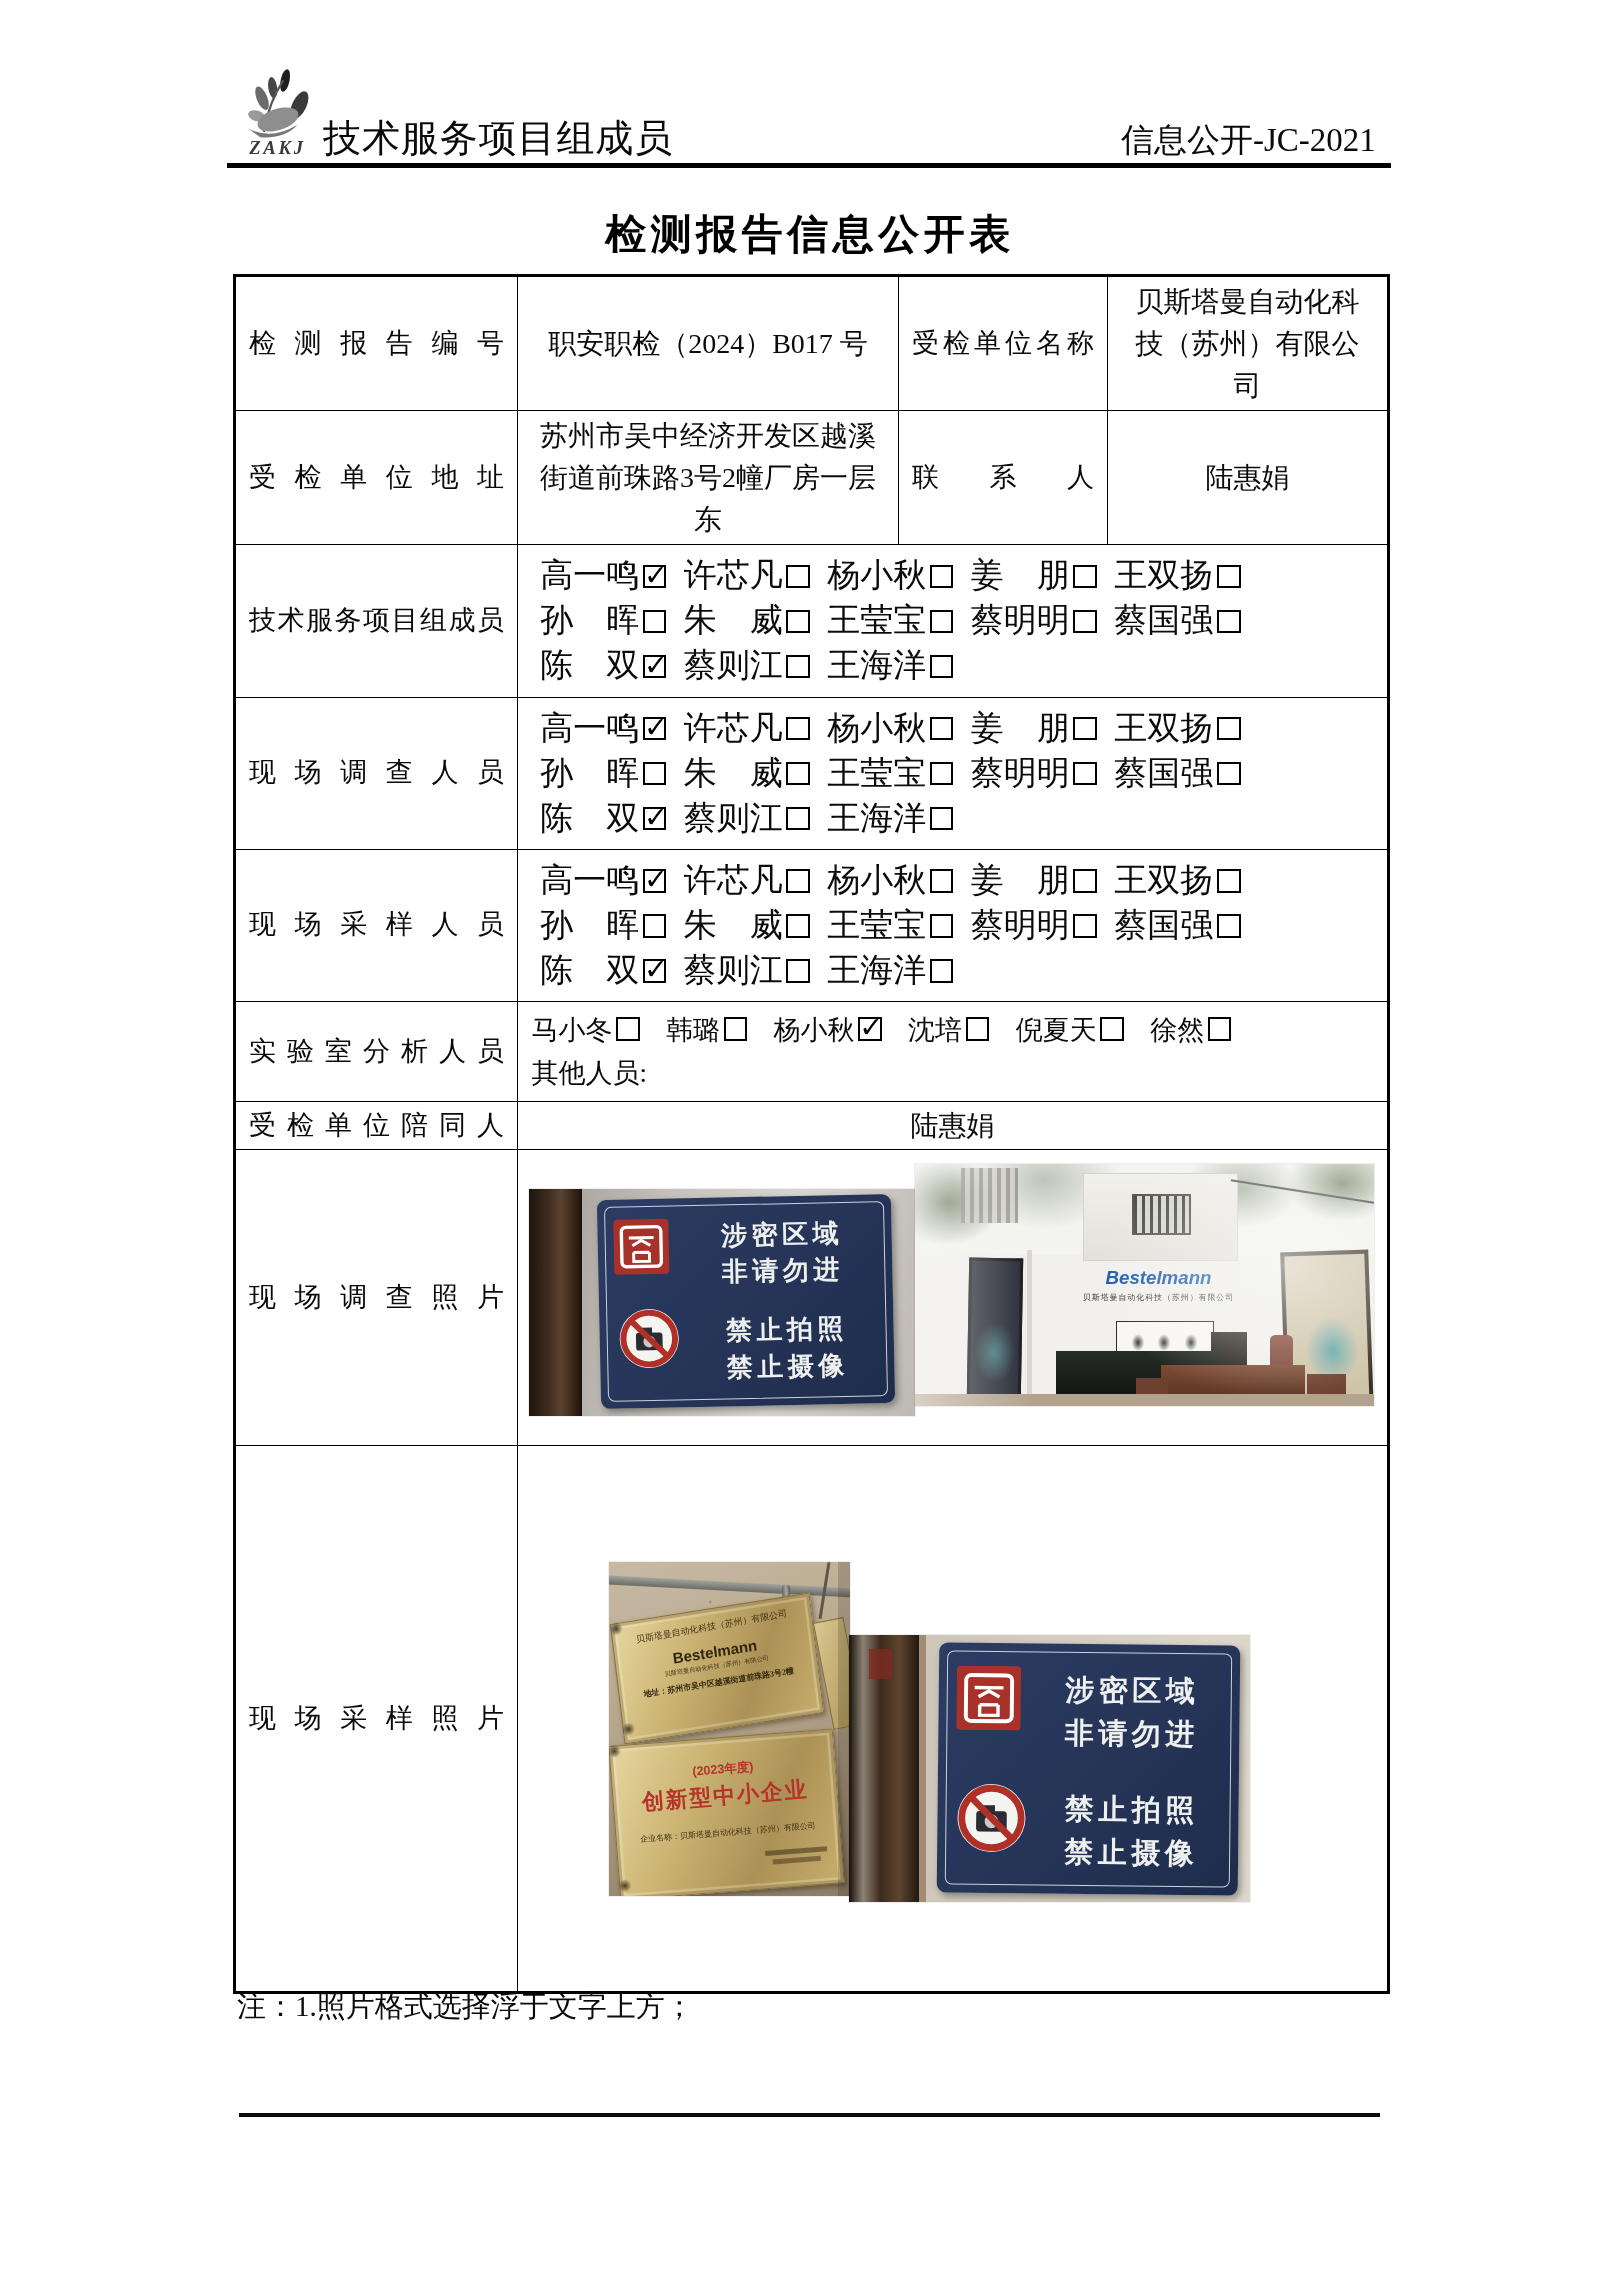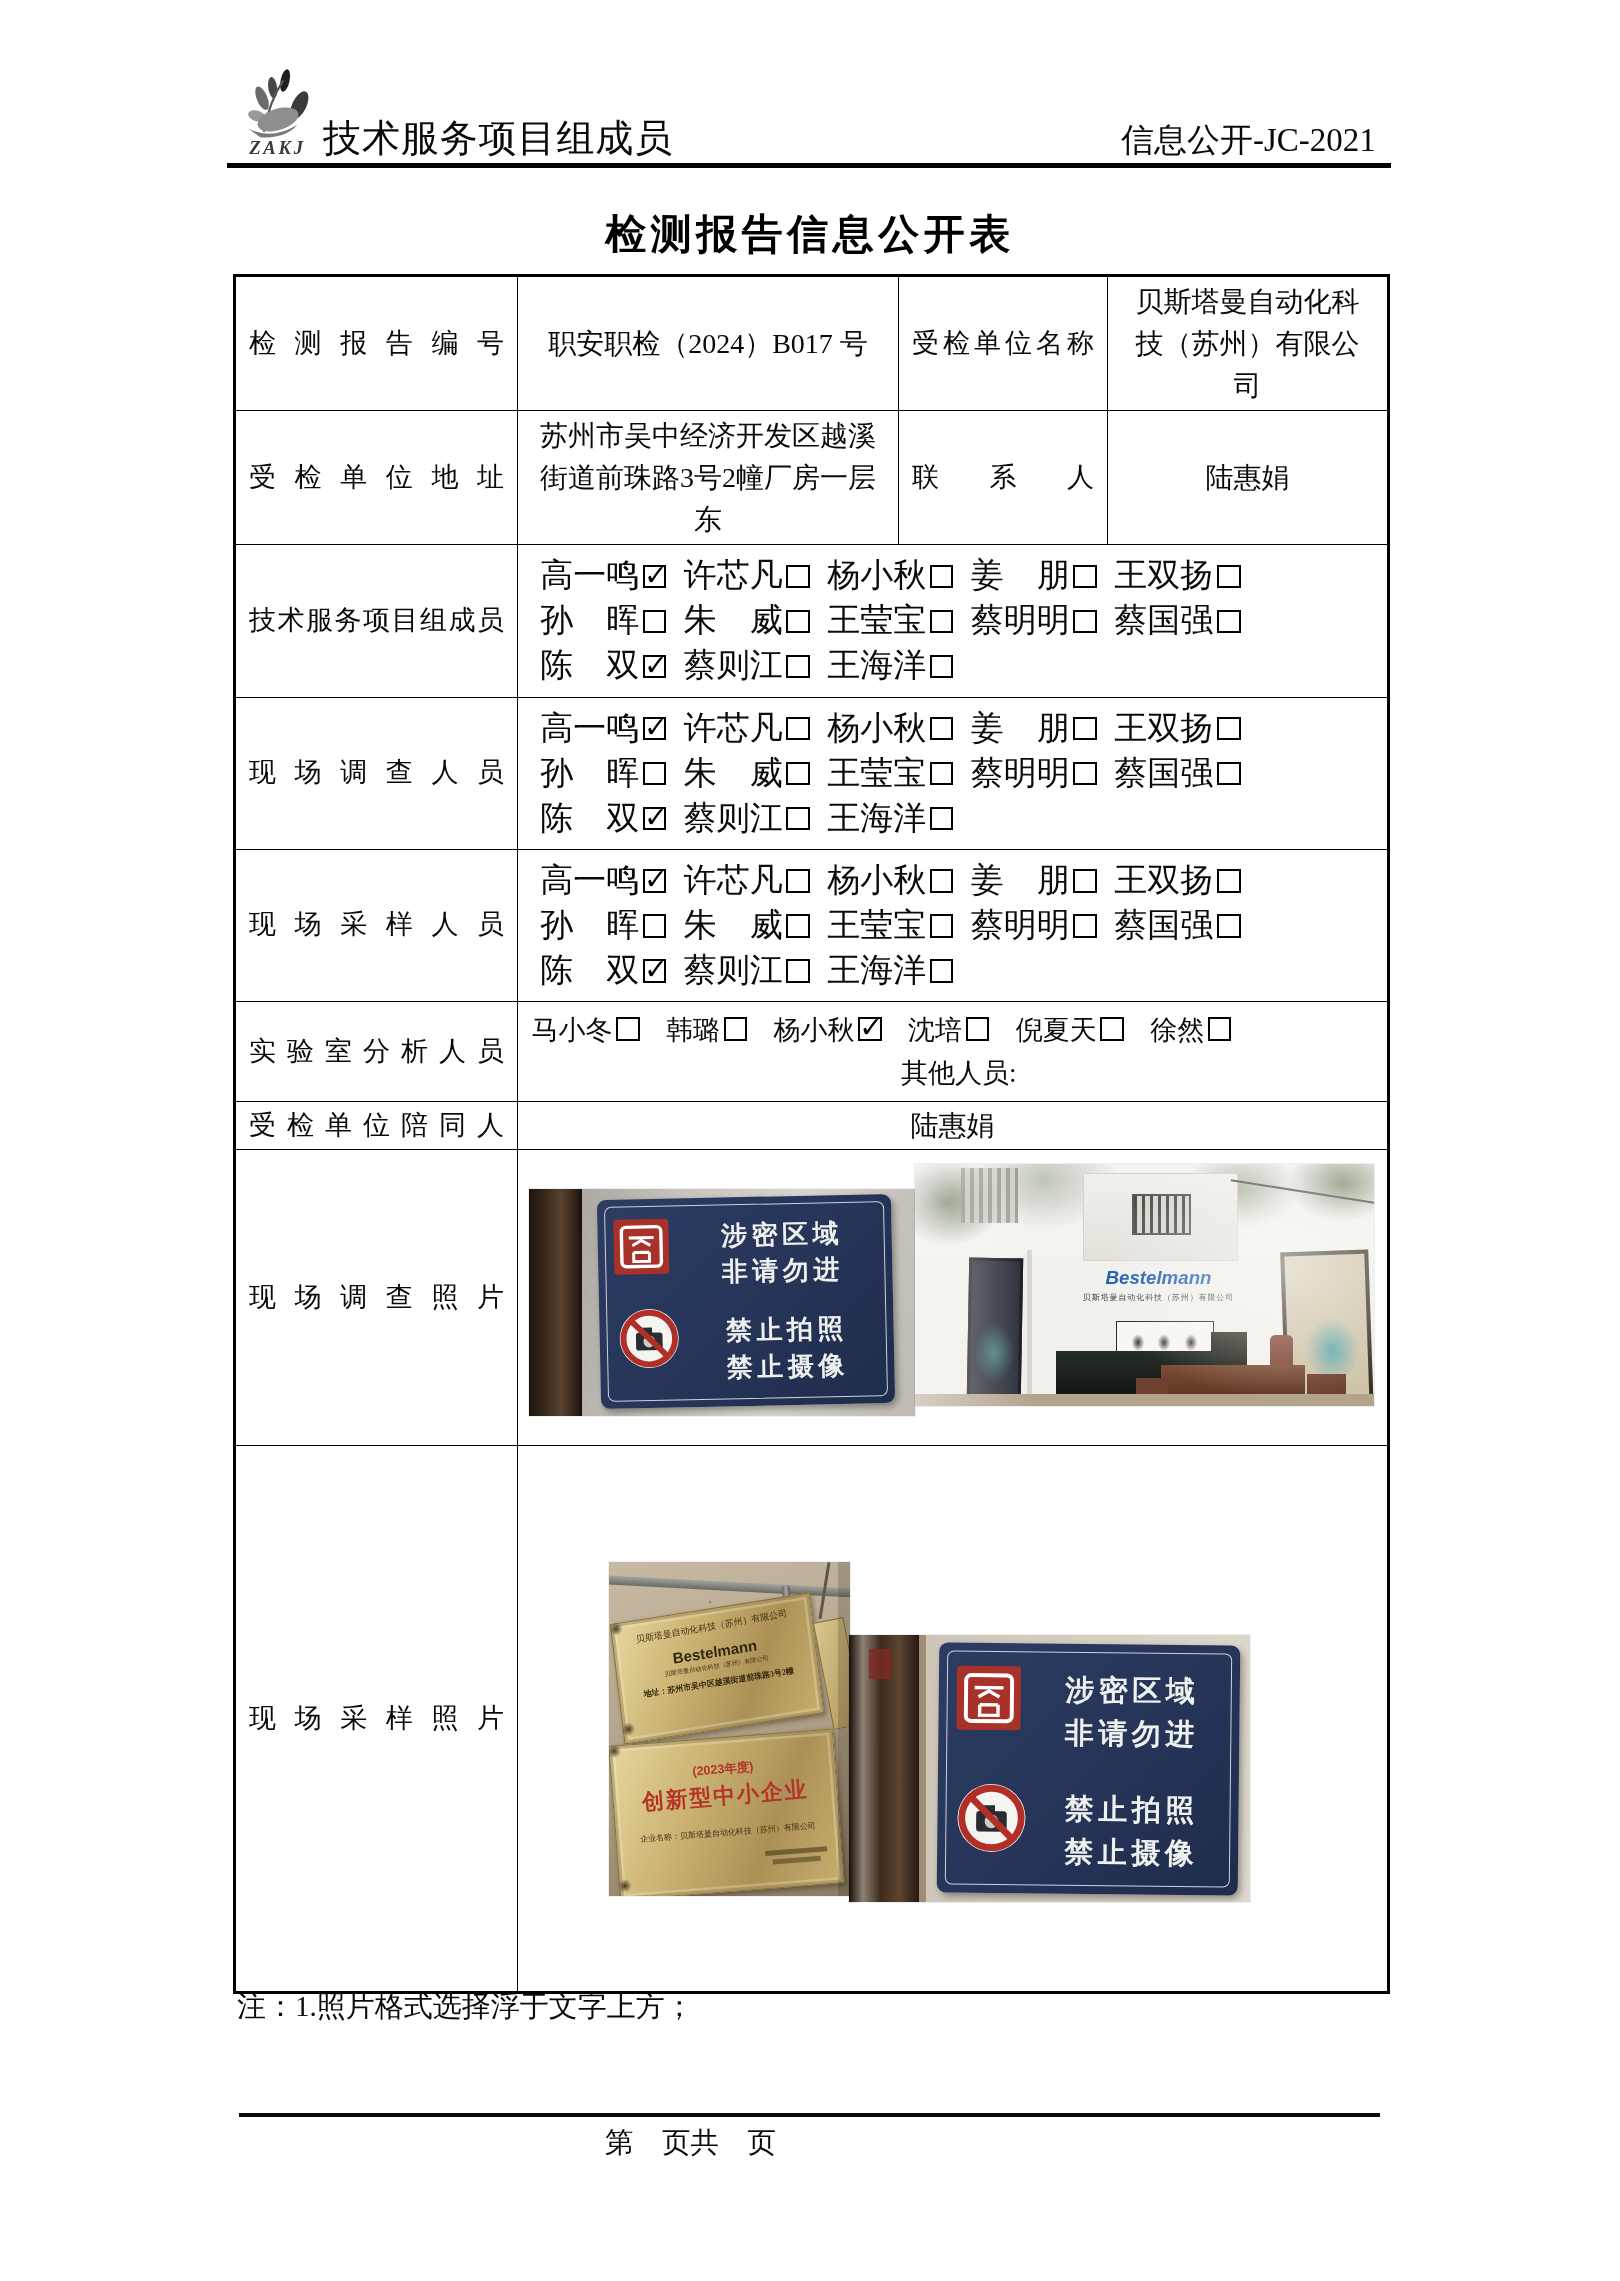--- a/index.html
+++ b/index.html
@@ -23,21 +23,21 @@
   td.lblcell{padding:0 13px;}
   .lbl{text-align:justify;text-align-last:justify;font-size:27px;line-height:1.25;}
   td.val{text-align:center;padding:3.6px 19.6px;line-height:1.5;}
   td.merged{text-align:center;}
   
   .pgrid{display:flex;flex-direction:column;justify-content:space-evenly;height:100%;padding:7.1px 0 7.1px 12.5px;}
   .pline{display:flex;}
   .pslot{flex:0 0 16.8%;white-space:nowrap;font-size:33px;}
   .labline{padding:9px 0 1.8px 12.5px;font-size:27px;white-space:nowrap;}
   .labitem{margin-right:19.6px;white-space:nowrap;}
-  .otherline{padding:5.3px 0 9px 12.5px;font-size:27px;text-align:center;}
+  .otherline{padding:5.3px 0 9px 12.5px;font-size:27px;text-align:left;}
   .cb{display:inline-block;width:19.6px;height:19.6px;border:2.7px solid #000;margin-left:3.6px;
       vertical-align:-1.8px;position:relative;background:#fff;}
   .cb.on::before{content:"\2713";position:absolute;left:-0.9px;top:-8px;font-size:28.5px;font-weight:bold;color:#000;
                  font-family:"DejaVu Sans",sans-serif;}
   
   td.photo-td{position:relative;padding:0;height:100%;}
   .photo{position:absolute;overflow:hidden;box-shadow:0 0 0 0.9px rgba(0,0,0,.08);}
   
   .photoA{left:10.7px;top:39px;width:386px;height:227px;
           background:linear-gradient(100deg,#9f9a93 0%,#c6c2bc 35%,#d9d6d1 65%,#beb9b2 100%);}
@@ -445,15 +445,14 @@
             <div class="stx sd4">禁止摄像</div>
           </div>
         </div>
       </td>
     </tr>
   </tbody>
     </table>
 
   <div class="note">注：1.照片格式选择浮于文字上方；</div>
   <div class="footer-rule"></div>
-  <div class="footer-text">第　页共　页</div>
 </div>
 
 
 </body></html>

